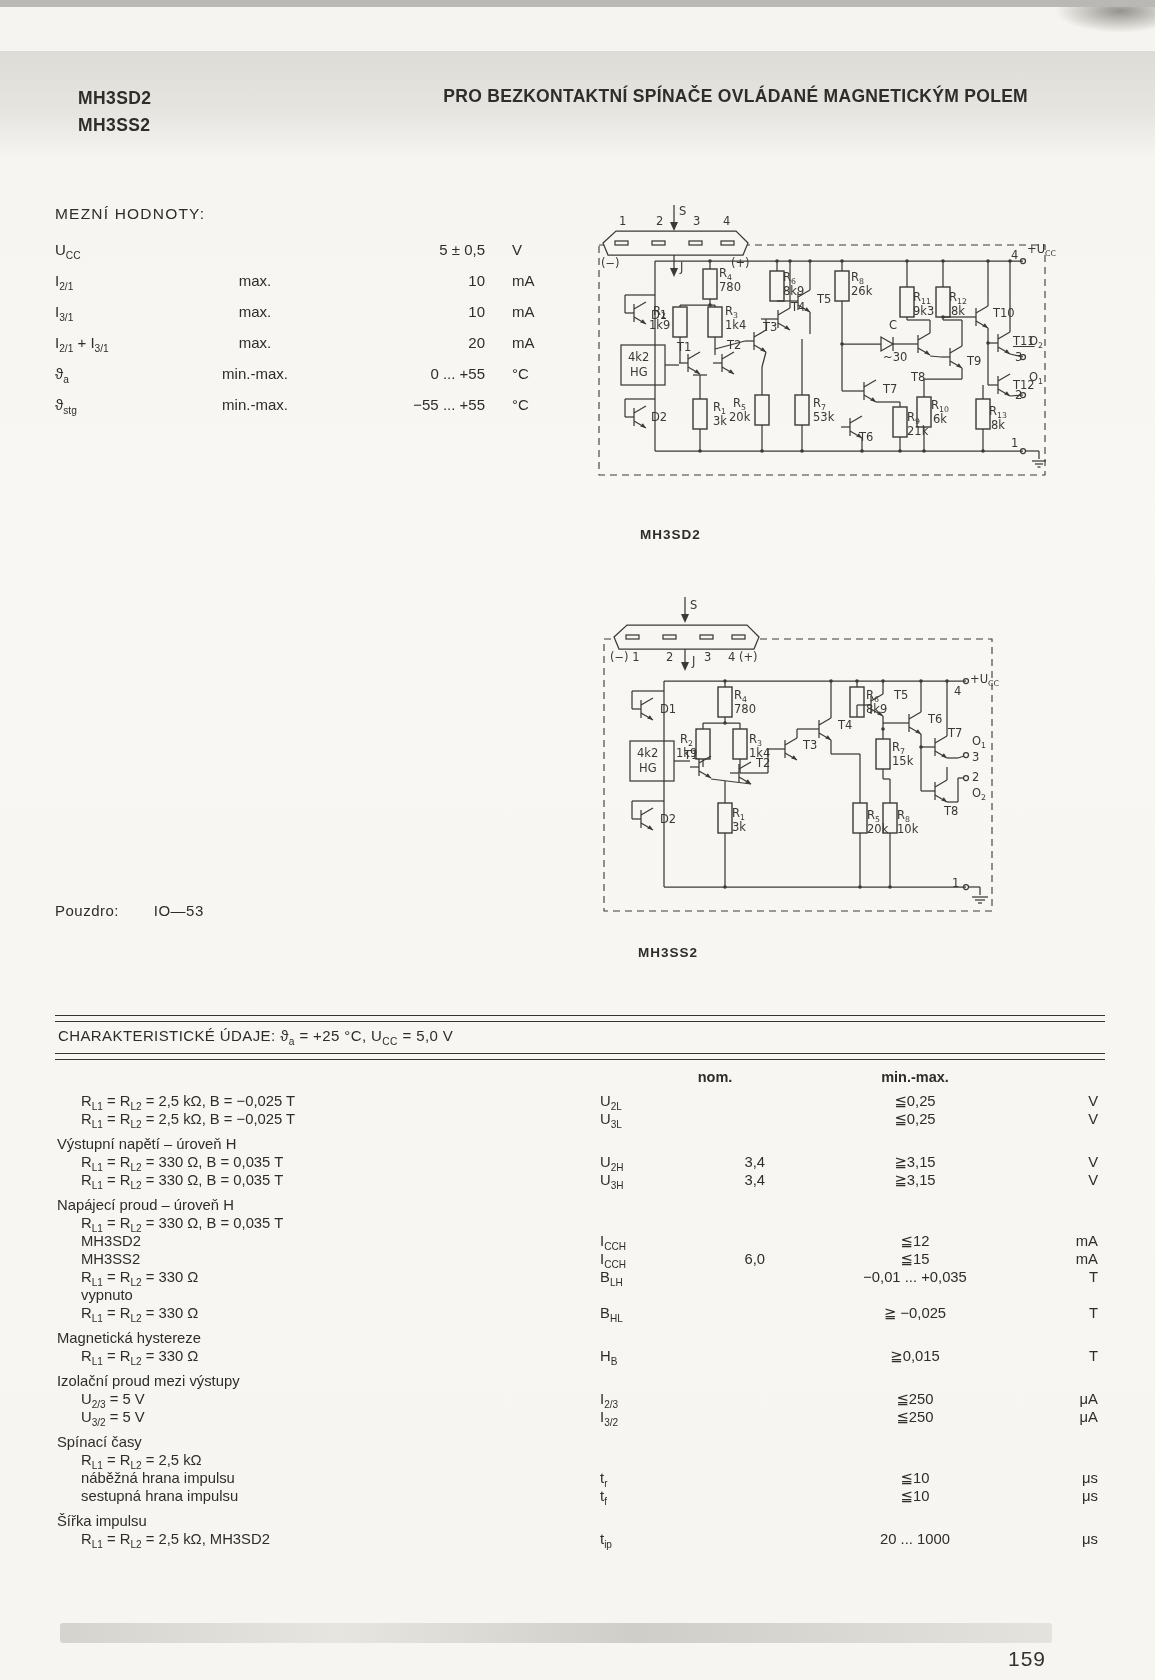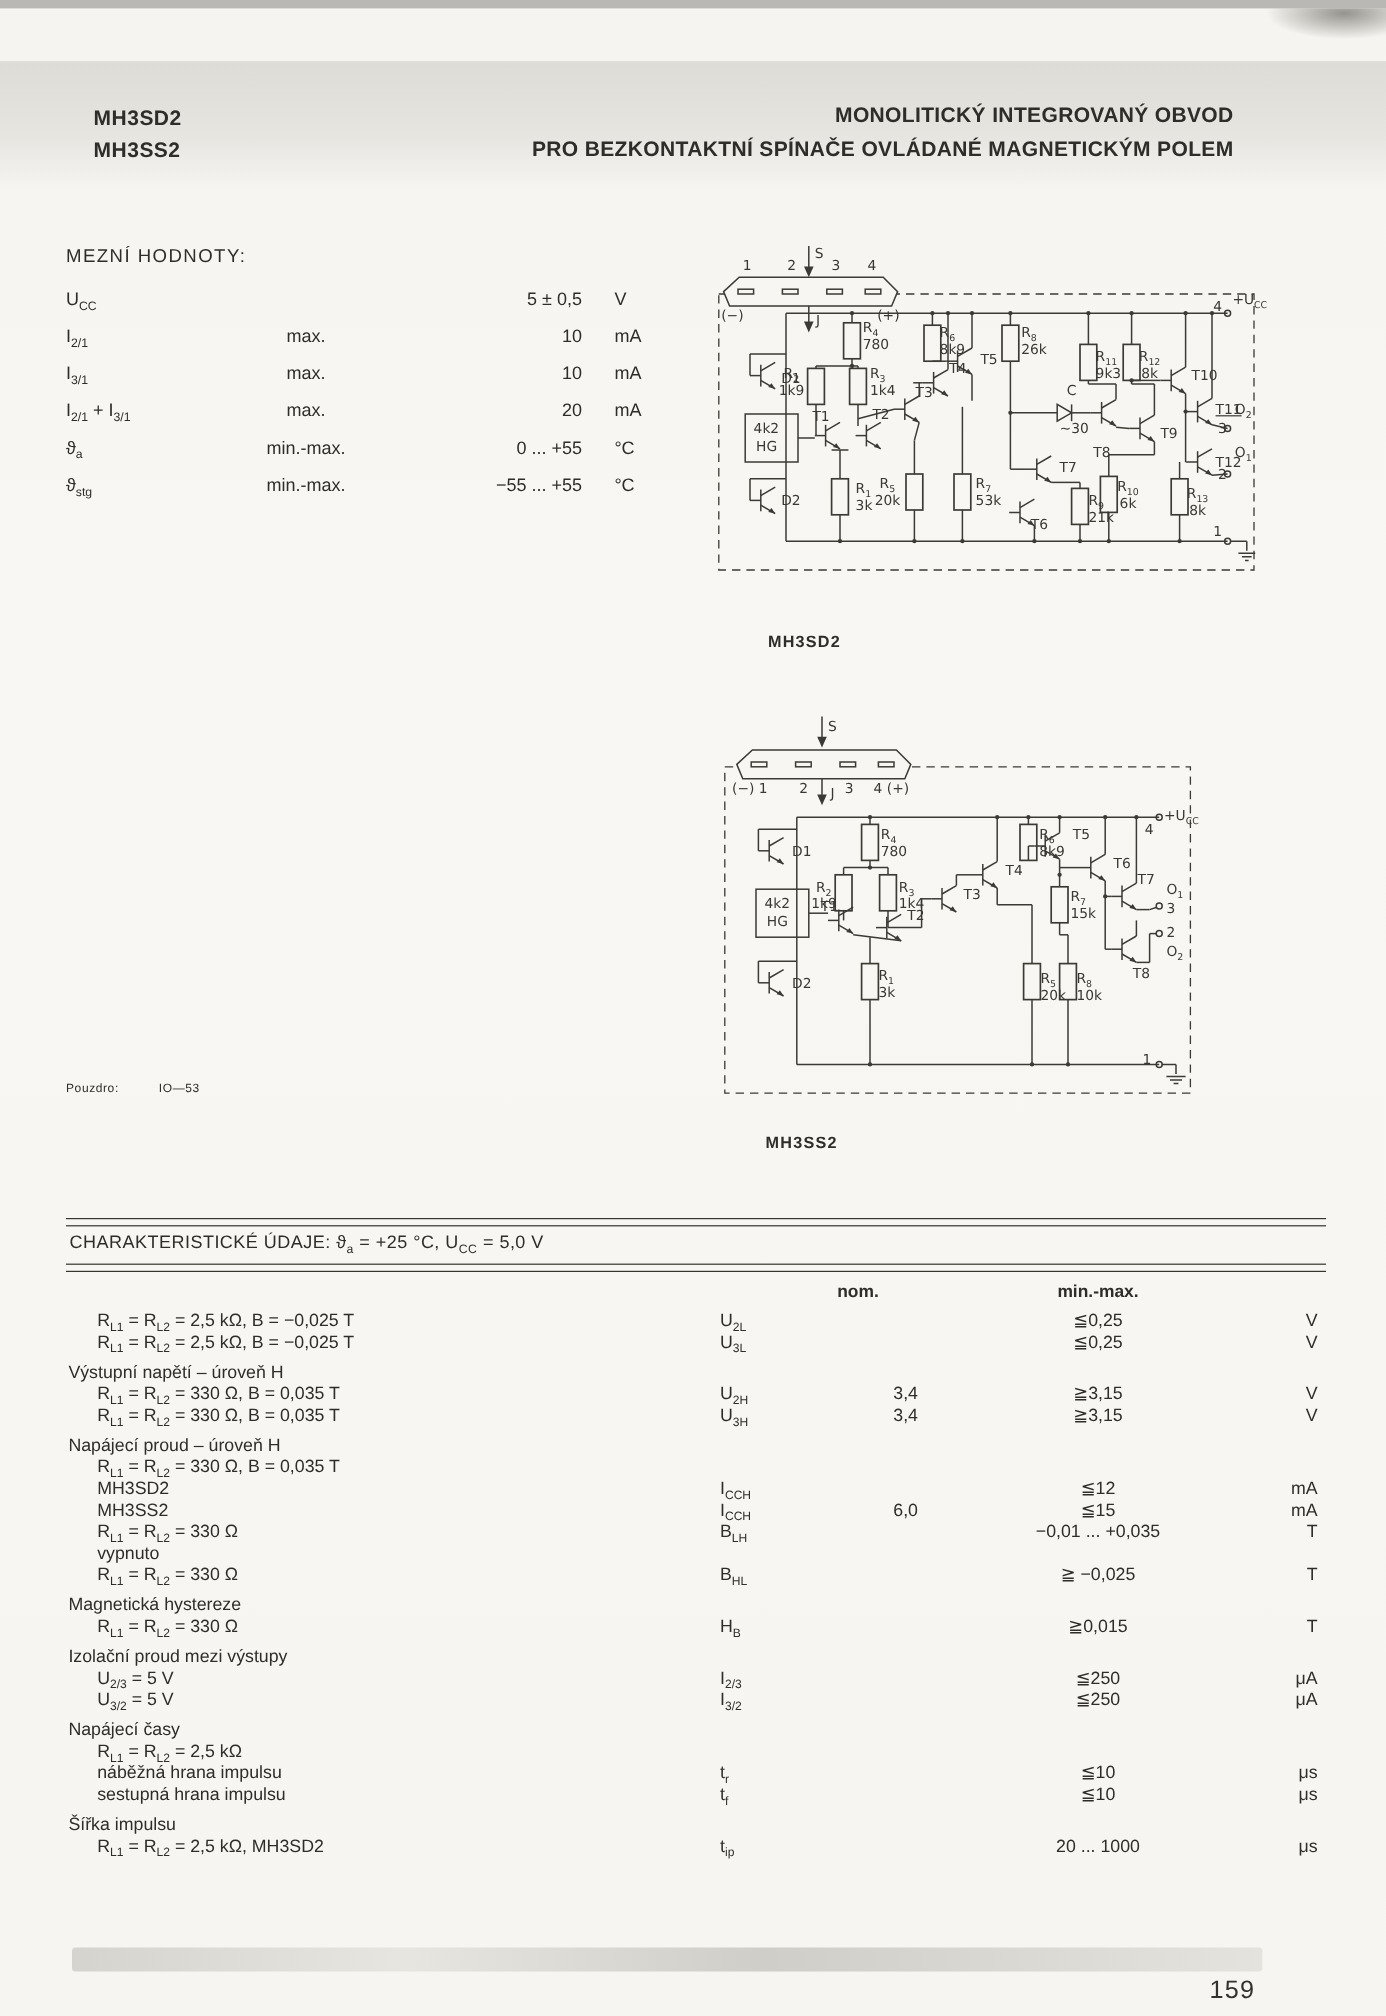--- a/index.html
+++ b/index.html
@@ -18,21 +18,21 @@
   .doc-title{position:absolute;right:127px;top:76px;text-align:right;font-size:17.5px;font-weight:700;line-height:27.5px;letter-spacing:.3px;}
   
   .limits-heading{position:absolute;left:55px;top:198px;font-size:15.5px;letter-spacing:1.2px;}
   #limits-rows{position:absolute;left:55px;top:234px;width:530px;}
   .lrow{position:relative;height:31px;font-size:15px;}
   .lrow .p{position:absolute;left:0;}
   .lrow .c{position:absolute;left:130px;width:140px;text-align:center;}
   .lrow .v{position:absolute;left:270px;width:160px;text-align:right;}
   .lrow .u{position:absolute;left:457px;}
   
-  .pouzdro{position:absolute;left:55px;top:895px;font-size:10px;letter-spacing:.5px;}
+  .pouzdro{position:absolute;left:55px;top:895px;font-size:15px;letter-spacing:.5px;}
   .pouzdro .val{margin-left:30px;}
   
   .schwrap{position:absolute;}
   #sch1{left:595px;top:192px;width:465px;height:315px;}
   #sch2{left:600px;top:582px;width:400px;height:335px;}
   .schwrap svg{position:absolute;left:0;top:0;}
   .sch line,.sch rect,.sch polygon,.sch circle,.sch polyline{stroke:#3c3a34;fill:none;stroke-width:1.25;}
   .sch rect.res{stroke-width:1.4;}
   .sch .dash{stroke-dasharray:7 5;stroke-width:1.1;}
   .sch .dot{fill:#3c3a34;stroke:none;}
@@ -66,21 +66,20 @@
 
 <div class="page">
   <div class="band-top"></div>
   <div class="corner-smudge"></div>
 
   <div class="partnos">
     <div>MH3SD2</div>
     <div>MH3SS2</div>
   </div>
   <div class="doc-title">
-    <div>MONOLITICKÝ INTEGROVANÝ OBVOD</div>
     <div>PRO BEZKONTAKTNÍ SPÍNAČE OVLÁDANÉ MAGNETICKÝM POLEM</div>
   </div>
 
   <div class="limits-heading">MEZNÍ HODNOTY:</div>
   <div id="limits-rows">
       <div class="lrow">
         <span class="p">U<sub>CC</sub></span>
         <span class="c"></span>
         <span class="v">5 ± 0,5</span>
         <span class="u">V</span>
@@ -527,21 +526,21 @@
       <div class="crow"><span class="cond">MH3SD2</span><span class="sym">I<sub>CCH</sub></span><span class="mm">≦12</span><span class="unit">mA</span></div>
       <div class="crow"><span class="cond">MH3SS2</span><span class="sym">I<sub>CCH</sub></span><span class="nom">6,0</span><span class="mm">≦15</span><span class="unit">mA</span></div>
       <div class="crow"><span class="cond">R<sub>L1</sub> = R<sub>L2</sub> = 330 Ω</span><span class="sym">B<sub>LH</sub></span><span class="mm">−0,01 ... +0,035</span><span class="unit">T</span></div>
       <div class="crow"><span class="cond">vypnuto</span></div>
       <div class="crow"><span class="cond">R<sub>L1</sub> = R<sub>L2</sub> = 330 Ω</span><span class="sym">B<sub>HL</sub></span><span class="mm">≧ −0,025</span><span class="unit">T</span></div>
       <div class="crow group"><span class="g">Magnetická hystereze</span></div>
       <div class="crow"><span class="cond">R<sub>L1</sub> = R<sub>L2</sub> = 330 Ω</span><span class="sym">H<sub>B</sub></span><span class="mm">≧0,015</span><span class="unit">T</span></div>
       <div class="crow group"><span class="g">Izolační proud mezi výstupy</span></div>
       <div class="crow"><span class="cond">U<sub>2/3</sub> = 5 V</span><span class="sym">I<sub>2/3</sub></span><span class="mm">≦250</span><span class="unit">μA</span></div>
       <div class="crow"><span class="cond">U<sub>3/2</sub> = 5 V</span><span class="sym">I<sub>3/2</sub></span><span class="mm">≦250</span><span class="unit">μA</span></div>
-      <div class="crow group"><span class="g">Napájecí časy</span></div>
+      <div class="crow group"><span class="g">Spínací časy</span></div>
       <div class="crow"><span class="cond">R<sub>L1</sub> = R<sub>L2</sub> = 2,5 kΩ</span></div>
       <div class="crow"><span class="cond">náběžná hrana impulsu</span><span class="sym">t<sub>r</sub></span><span class="mm">≦10</span><span class="unit">μs</span></div>
       <div class="crow"><span class="cond">sestupná hrana impulsu</span><span class="sym">t<sub>f</sub></span><span class="mm">≦10</span><span class="unit">μs</span></div>
       <div class="crow group"><span class="g">Šířka impulsu</span></div>
       <div class="crow"><span class="cond">R<sub>L1</sub> = R<sub>L2</sub> = 2,5 kΩ, MH3SD2</span><span class="sym">t<sub>ip</sub></span><span class="mm">20 ... 1000</span><span class="unit">μs</span></div>
     </div>
 
   <div class="band-bottom"></div>
   <div class="page-number">159</div>
 </div>

